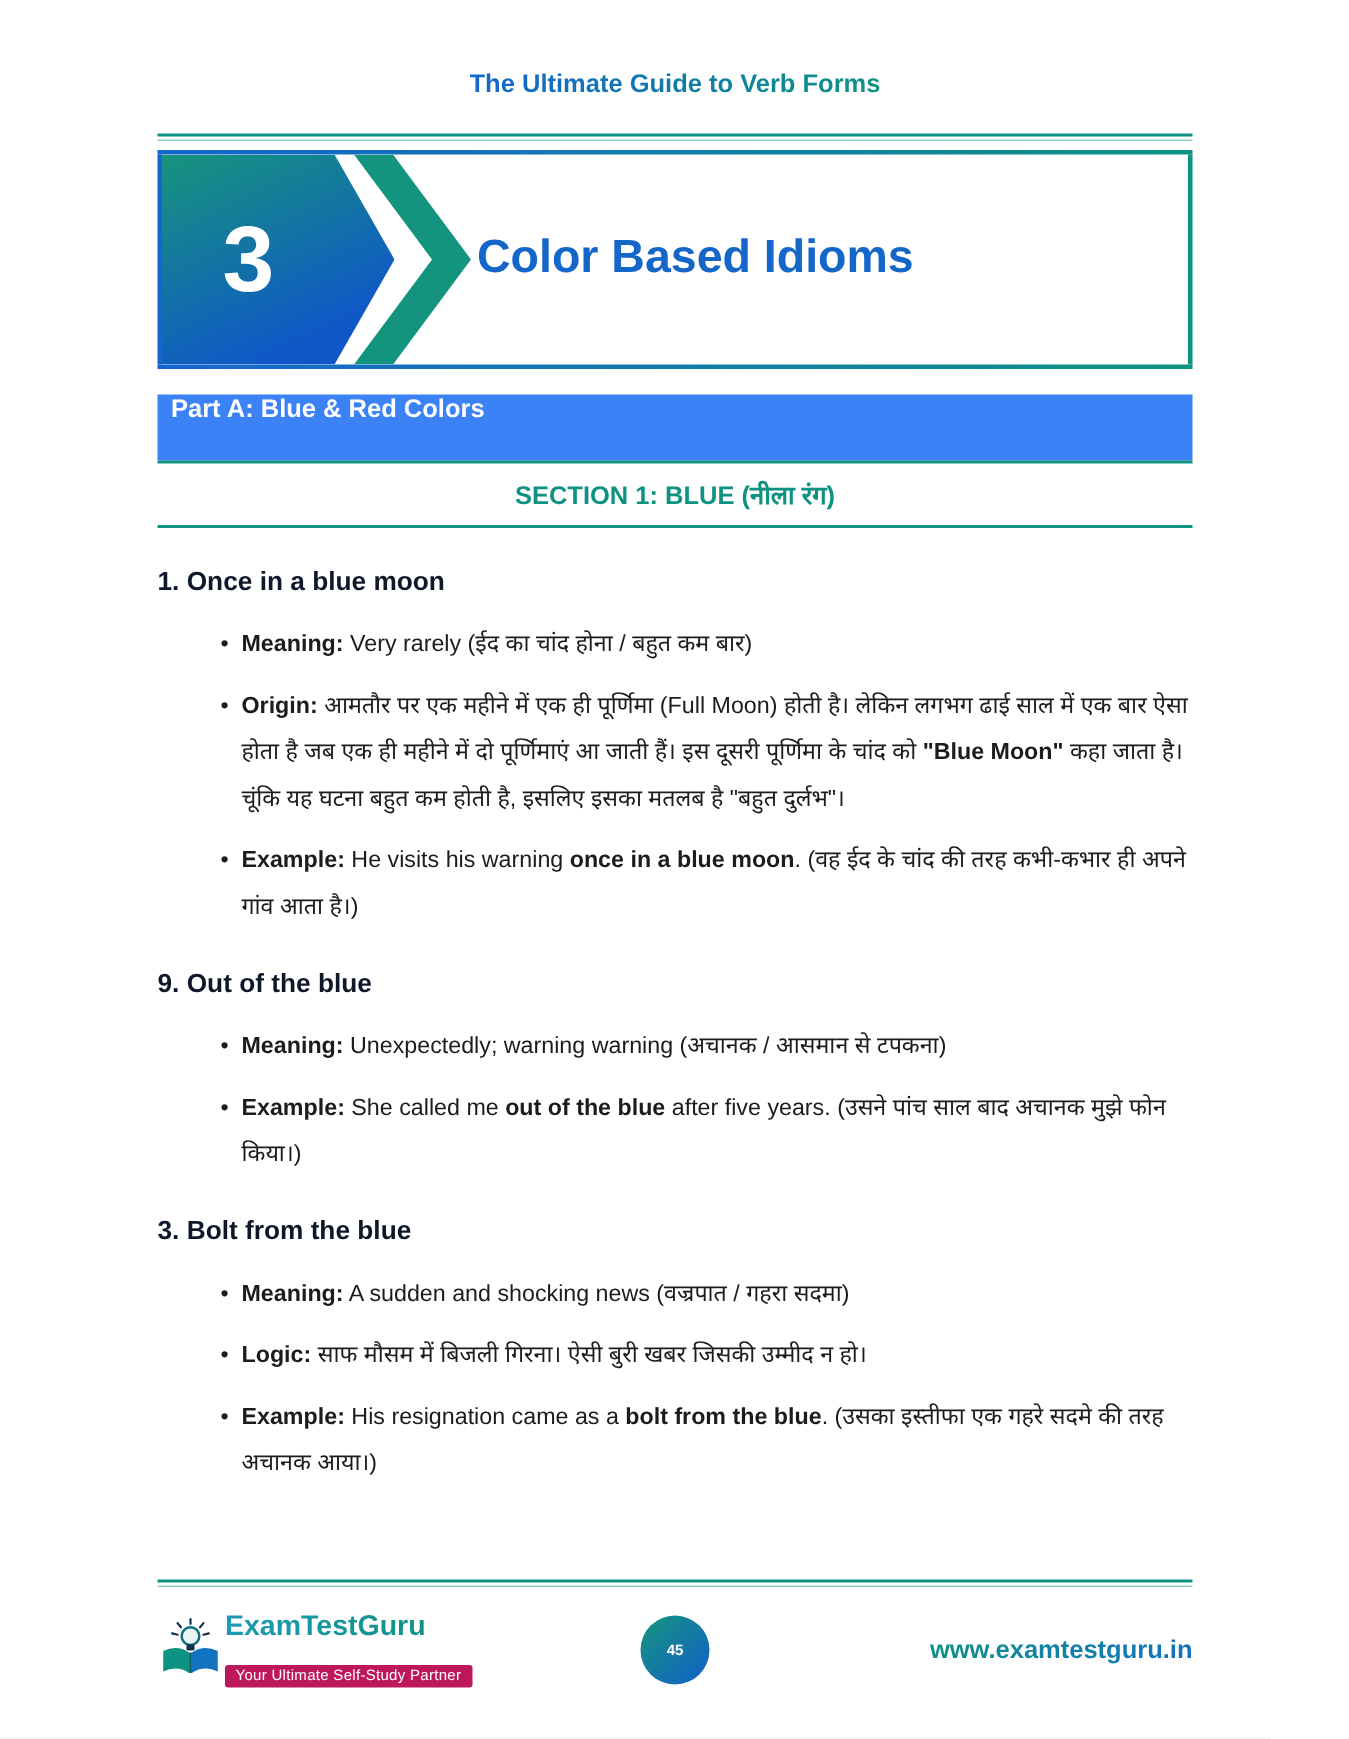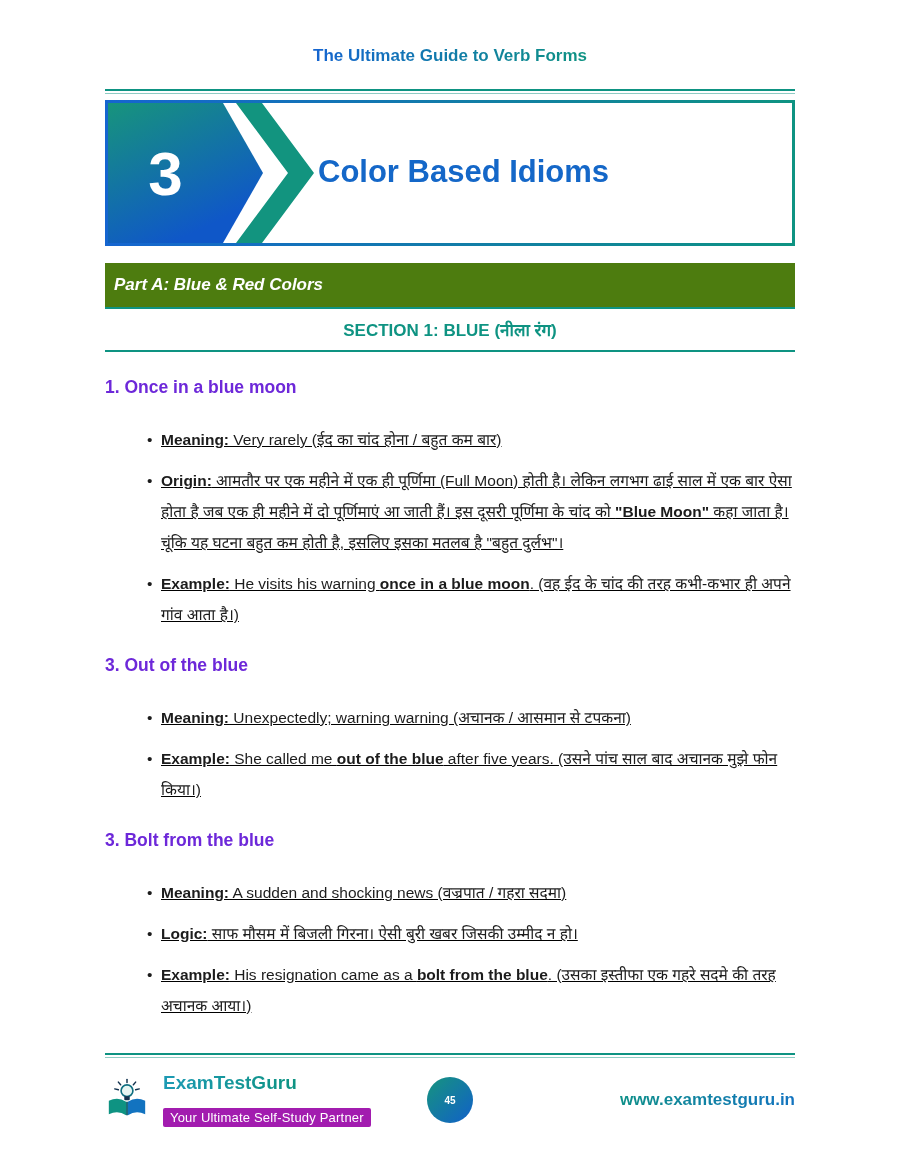--- a/index.html
+++ b/index.html
@@ -45,63 +45,63 @@
     clip-path: polygon(0 0, 26px 0, 78px 50%, 26px 100%, 0 100%, 52px 50%);
   }
   .chapter-title {
     position: absolute; left: 210px; right: 0; top: 50%;
     transform: translateY(-54%); text-align: left;
     font-size: 31px; font-weight: bold; color: #1467c8;
   }
 
   
   .part-banner {
-    margin-top: 17px; height: 44px; background: #4d7c0f;
-    display: flex; align-items: center; padding-left: 9px; font-style: italic;
+    margin-top: 17px; height: 44px; background: #3b82f6;
+    display: flex; align-items: flex-start; padding-left: 9px;
   }
   .part-banner-label { color: #ffffff; font-size: 17px; font-weight: bold; }
 
   
   .section-block {
     border-top: 2px solid #0e9382; border-bottom: 2px solid #0e9382;
     padding: 9px 0; text-align: center;
   }
   .section-heading { color: #0e9382; font-size: 17px; font-weight: bold; }
 
   
   .idiom { margin-top: 25px; }
-  .idiom-heading { color: #6d28d9; font-size: 17.5px; font-weight: bold; }
-  .bullets { margin-top: 26px; padding-left: 42px; list-style: none; text-decoration: underline; }
+  .idiom-heading { color: #0f172a; font-size: 17.5px; font-weight: bold; }
+  .bullets { margin-top: 16px; padding-left: 42px; list-style: none; }
   .bullets li {
     margin-bottom: 10px; font-size: 15.5px; line-height: 2.0; color: #1c1c1c;
     padding-left: 14px; position: relative;
   }
   .bullets li::before {
     content: "•"; position: absolute; left: 0; top: 0;
     font-size: 15.5px; color: #1c1c1c;
   }
   .b { font-weight: bold; }
   .i { font-style: italic; }
 
   
   .footer { position: absolute; top: 1053px; left: 105px; right: 104px; }
   .footer-row {
     margin-top: 17px; position: relative;
     display: flex; align-items: center; justify-content: space-between; height: 50px;
   }
-  .logo { display: flex; align-items: center; gap: 14px; }
+  .logo { display: flex; align-items: center; gap: 1px; }
   .logo-name {
     font-size: 19px; font-weight: bold;
     background: linear-gradient(90deg, #1d9ab4, #0e9382);
     -webkit-background-clip: text; background-clip: text; color: transparent;
     display: inline-block; line-height: 1.1;
   }
   .logo-tagline {
-    display: inline-block; background: #a21caf; color: #ffffff;
-    font-size: 13px; padding: 2px 7px; border-radius: 2px; margin-top: 15px;
+    display: inline-block; background: #be185d; color: #ffffff;
+    font-size: 10px; padding: 2px 7px; border-radius: 2px; margin-top: 15px;
     letter-spacing: 0.2px;
   }
   .page-badge {
     position: absolute; left: 50%; top: 2px; transform: translateX(-50%);
     width: 46px; height: 46px; border-radius: 50%;
     background: linear-gradient(135deg, #16947e, #1160c9);
     display: flex; align-items: center; justify-content: center;
     color: #ffffff; font-size: 10px; font-weight: bold;
   }
   .website {
@@ -145,21 +145,21 @@
     <div id="idioms-container">
         <section class="idiom">
           <h3 class="idiom-heading">1. Once in a blue moon</h3>
           <ul class="bullets">
             <li><span class="b">Meaning:</span><span> Very rarely (ईद का चांद होना / बहुत कम बार)</span></li>
             <li><span class="b">Origin:</span><span> आमतौर पर एक महीने में एक ही पूर्णिमा (Full Moon) होती है। लेकिन लगभग ढाई साल में एक बार ऐसा होता है जब एक ही महीने में दो पूर्णिमाएं आ जाती हैं। इस दूसरी पूर्णिमा के चांद को </span><span class="b">"Blue Moon"</span><span> कहा जाता है। चूंकि यह घटना बहुत कम होती है, इसलिए इसका मतलब है "बहुत दुर्लभ"।</span></li>
             <li><span class="b">Example:</span><span> He visits his warning </span><span class="b">once in a blue moon</span><span>. (वह ईद के चांद की तरह कभी-कभार ही अपने गांव आता है।)</span></li>
           </ul>
         </section>
         <section class="idiom">
-          <h3 class="idiom-heading">3. Out of the blue</h3>
+          <h3 class="idiom-heading">9. Out of the blue</h3>
           <ul class="bullets">
             <li><span class="b">Meaning:</span><span> Unexpectedly; warning warning (अचानक / आसमान से टपकना)</span></li>
             <li><span class="b">Example:</span><span> She called me </span><span class="b">out of the blue</span><span> after five years. (उसने पांच साल बाद अचानक मुझे फोन किया।)</span></li>
           </ul>
         </section>
         <section class="idiom">
           <h3 class="idiom-heading">3. Bolt from the blue</h3>
           <ul class="bullets">
             <li><span class="b">Meaning:</span><span> A sudden and shocking news (वज्रपात / गहरा सदमा)</span></li>
             <li><span class="b">Logic:</span><span> साफ मौसम में बिजली गिरना। ऐसी बुरी खबर जिसकी उम्मीद न हो।</span></li>

